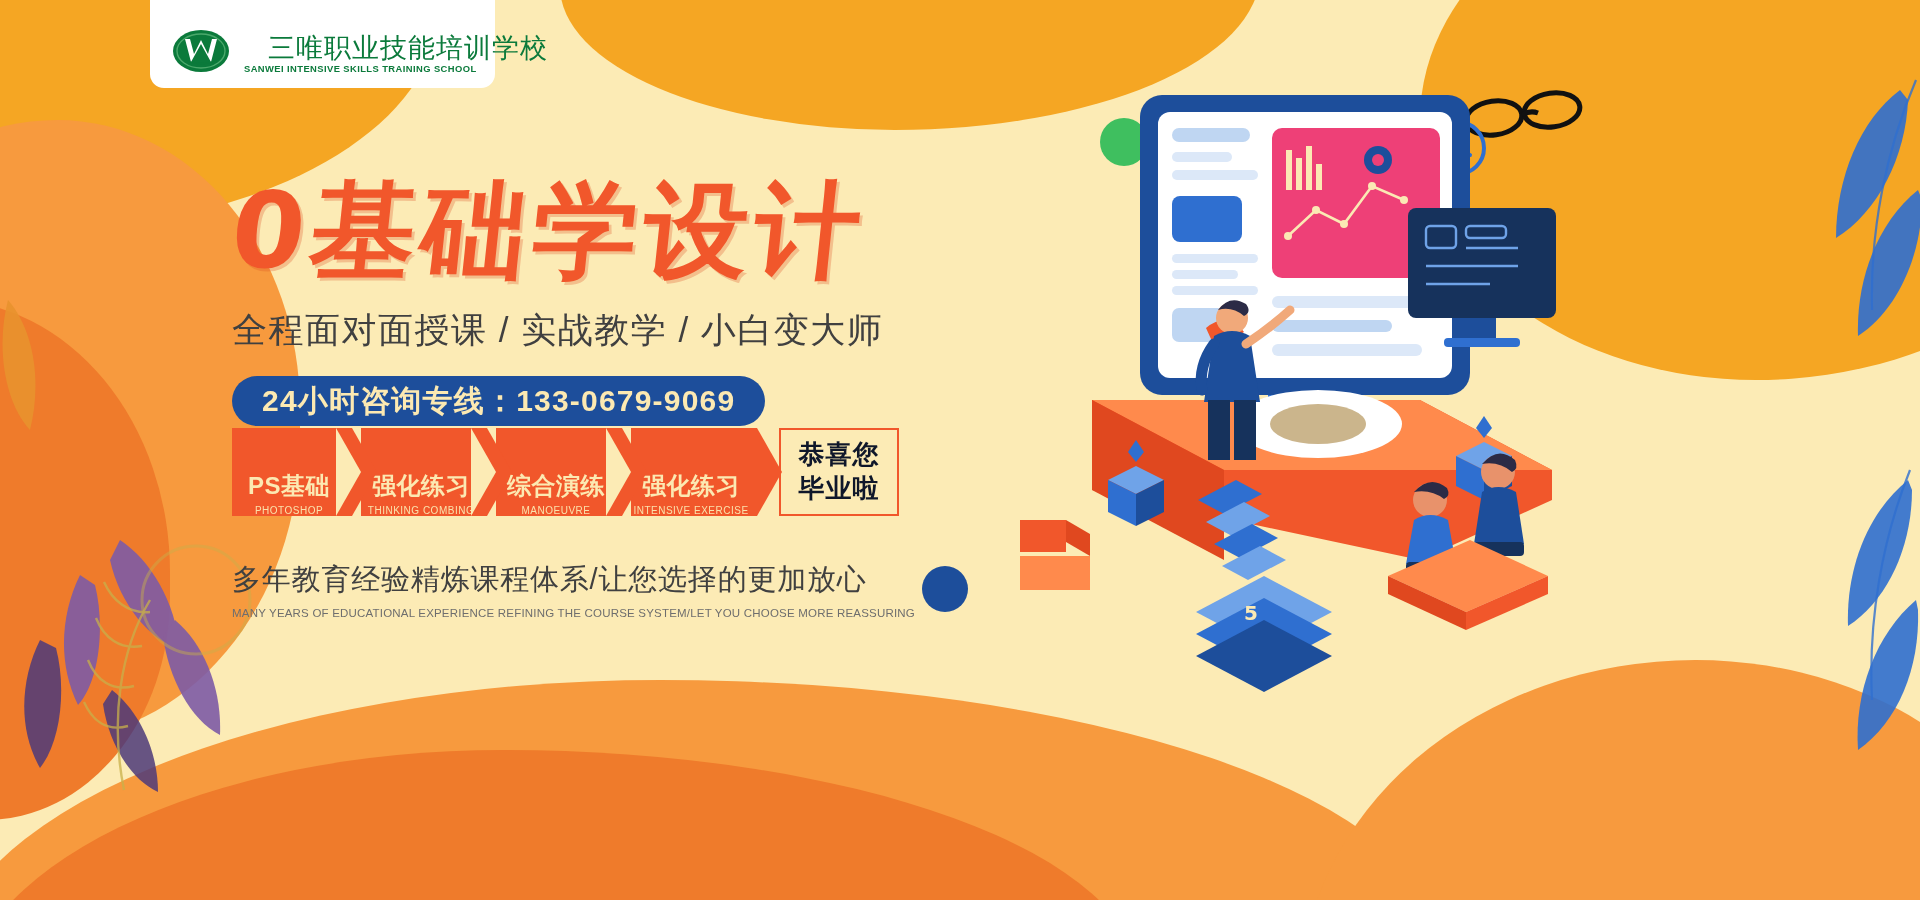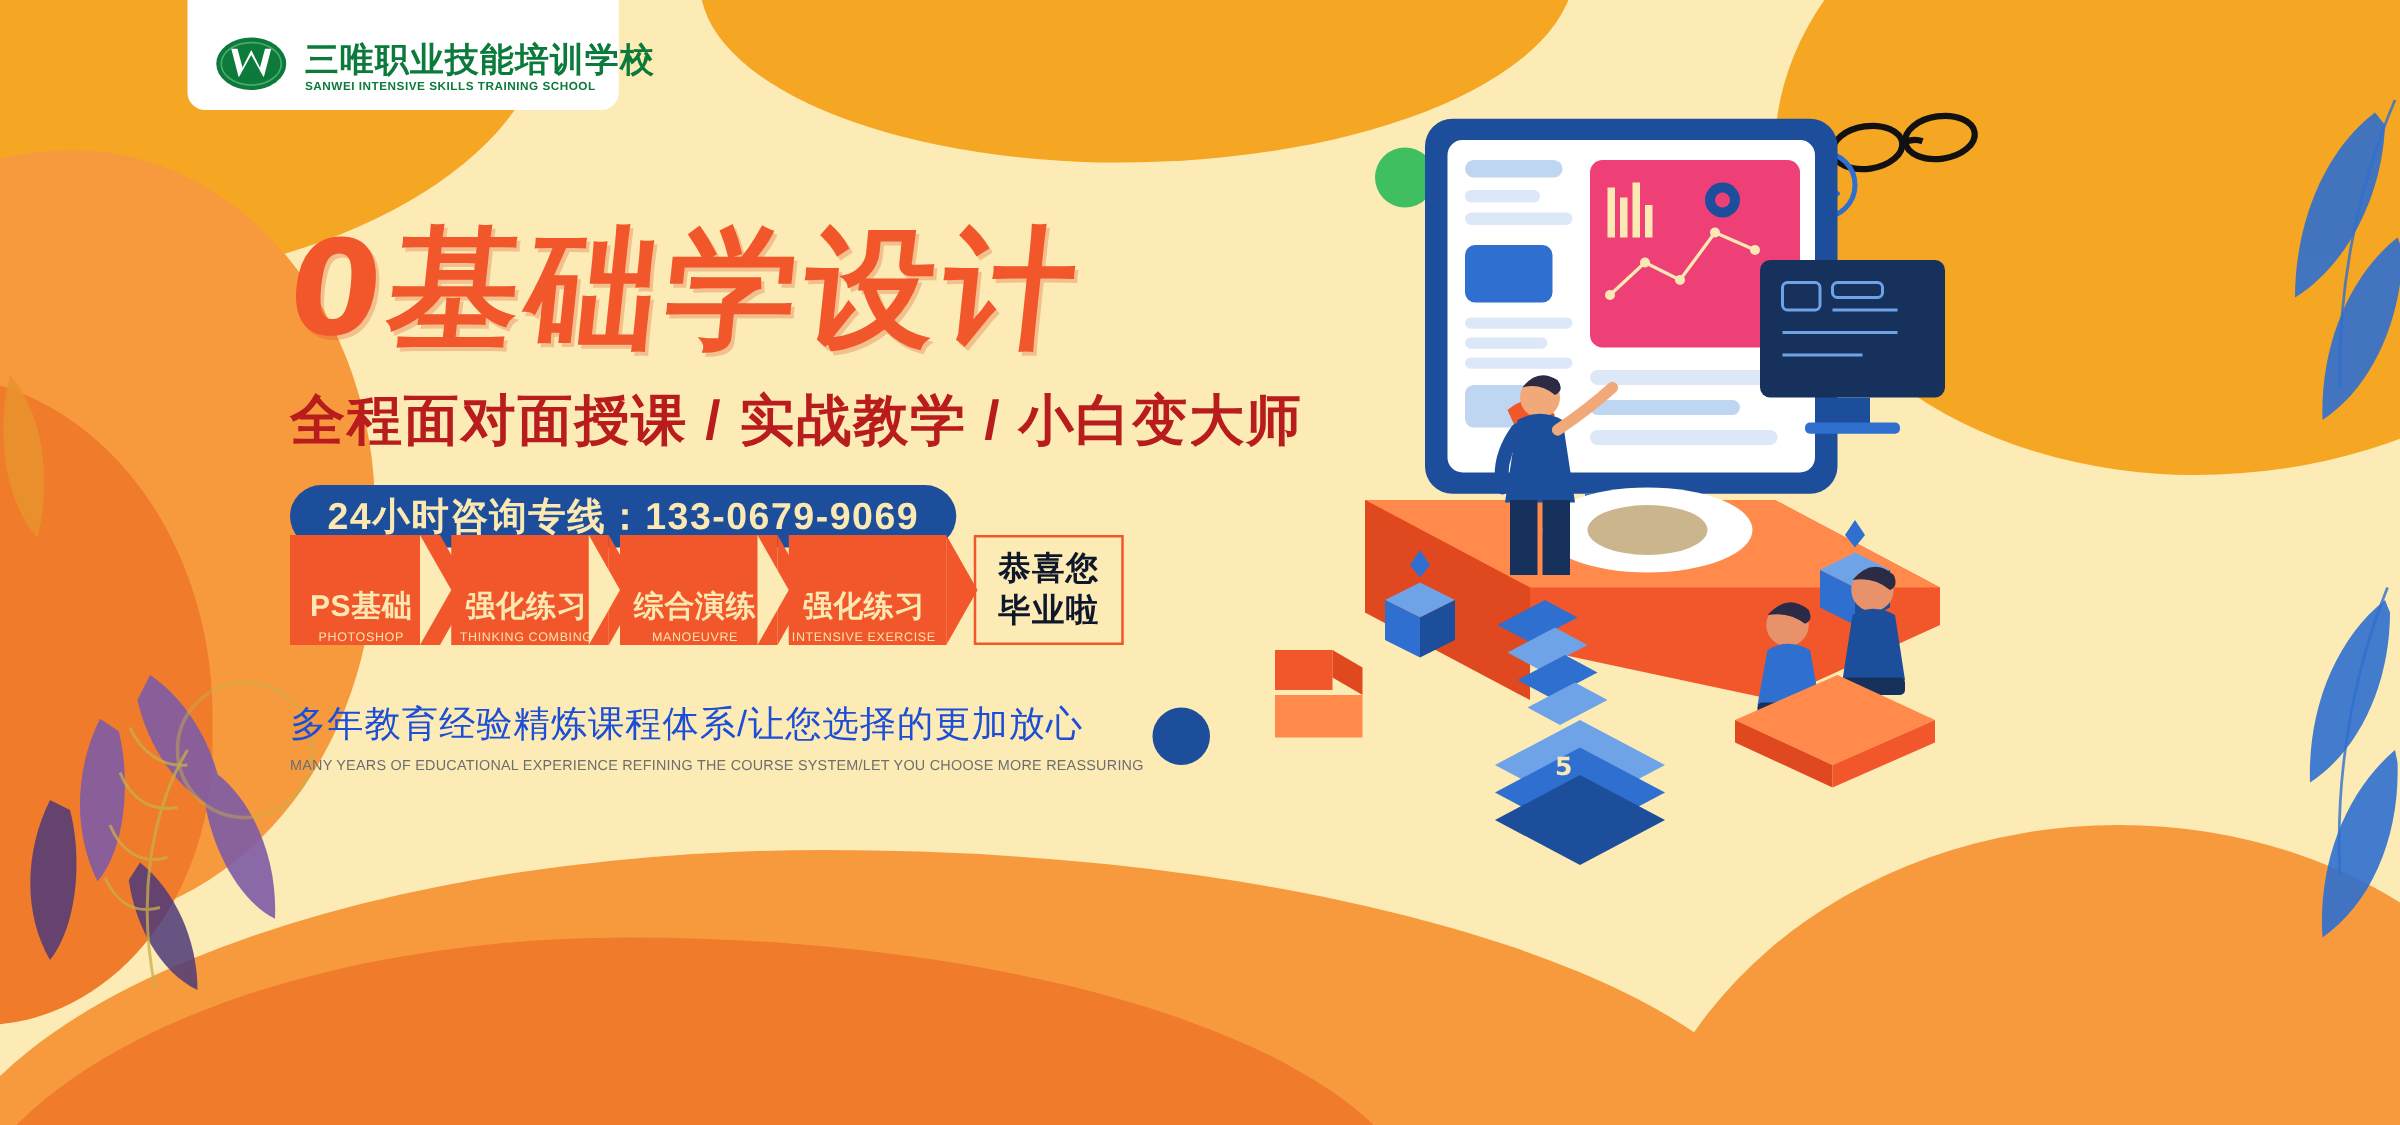--- a/index.html
+++ b/index.html
@@ -49,43 +49,43 @@
 
   
   .logo-box {
     position:absolute; left:150px; top:-14px; width:345px; height:102px;
     background:#fff; border-radius:0 0 14px 14px;
     display:flex; align-items:flex-end; gap:14px; padding:0 18px 14px 22px;
   }
   .logo-mark { width:58px; height:46px; flex:0 0 auto; }
   .logo-text { display:flex; flex-direction:column; gap:2px; padding-bottom:1px; }
   .logo-cn {
-    font-size:27px; font-weight:bold; color:#0B7A3B; letter-spacing:1px;
-    line-height:1; white-space:nowrap;
+    font-size:27px; font-weight:normal; color:#0B7A3B; letter-spacing:1px;
+    line-height:1; white-space:nowrap;margin-left:24px;
   }
   .logo-en {
     font-size:9.4px; color:#0B7A3B; letter-spacing:0.42px; line-height:1;
     white-space:nowrap; font-weight:600;
   }
 
   
   .headline {
     position:absolute; left:232px; top:178px; width:740px;
   }
   .title-main {
     font-size:105px; font-weight:bold; color:#F1572B;
     letter-spacing:6px; line-height:1.02; white-space:nowrap;
     transform:skewX(-6deg);
     text-shadow:3px 3px 0 rgba(220,80,35,.28);
     font-family:"DejaVu Sans","Liberation Sans",sans-serif;
   }
   .title-sub {
     margin-top:22px;
-    font-size:44px; color:#b91c1c; letter-spacing:1.5px;
-    white-space:nowrap; font-weight:700;
+    font-size:35px; color:#404040; letter-spacing:1.5px;
+    white-space:nowrap; font-weight:400;
   }
   .phone-pill {
     margin-top:22px;
     display:inline-flex; align-items:center; justify-content:center;
     height:50px; padding:16px 30px;
     background:#1D4E9B; border-radius:26px;
     color:#FCE9B2; font-size:30px; font-weight:bold; letter-spacing:1.2px;
     white-space:nowrap;
   }
 
@@ -123,21 +123,21 @@
     width:120px; height:88px;
     border:2px solid #F1572B; color:#0f172a;
     display:flex; flex-direction:column; align-items:center; justify-content:center;
     font-size:26px; font-weight:bold; line-height:1.3; letter-spacing:1px;
     background:transparent;
   }
 
   
   .tagline { position:absolute; left:232px; top:560px; width:760px; }
   .tagline-cn {
-    font-size:29px; color:#1d4ed8; letter-spacing:.8px; white-space:nowrap;
+    font-size:29px; color:#404040; letter-spacing:.8px; white-space:nowrap;
   }
   .tagline-en {
     margin-top:7px;
     font-size:11.5px; color:#6E6E6E; letter-spacing:.2px; white-space:nowrap;
   }
 
   
   .illus { position:absolute; right:0; top:0; width:920px; height:900px; }
 
   

